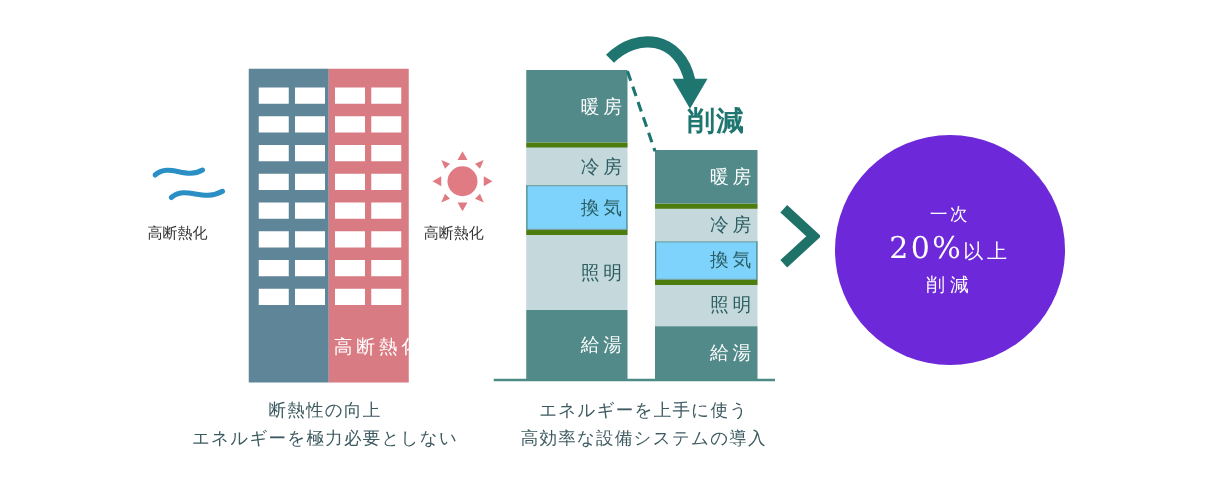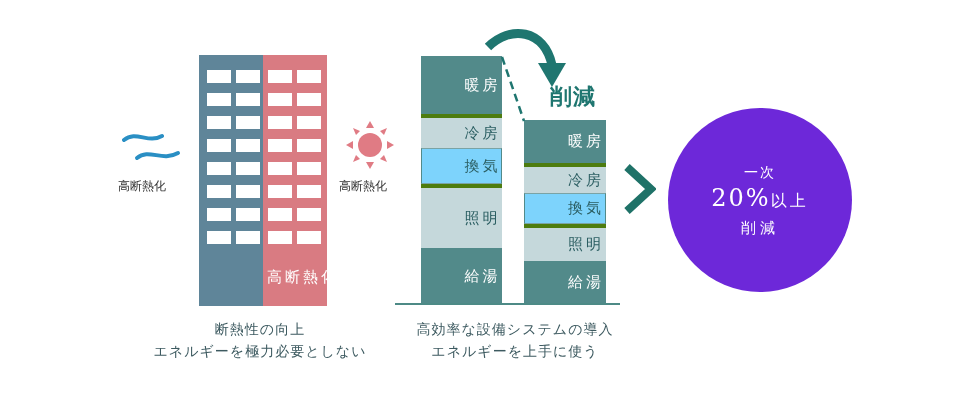--- a/index.html
+++ b/index.html
@@ -127,15 +127,15 @@
   <div class="c1">一次</div>
   <div class="c3"><span>20%</span><small>以上</small></div>
   <div class="c4">削減</div>
 </div>
 
 <div class="abs caption" style="left:140px;top:318px;width:240px;">
   <div>断熱性の向上</div>
   <div>エネルギーを極力必要としない</div>
 </div>
 <div class="abs caption" style="left:400px;top:318px;width:230px;">
+  <div>エネルギーを上手に使う</div>
   <div>高効率な設備システムの導入</div>
-  <div>エネルギーを上手に使う</div>
 </div>
 
 </body></html>

